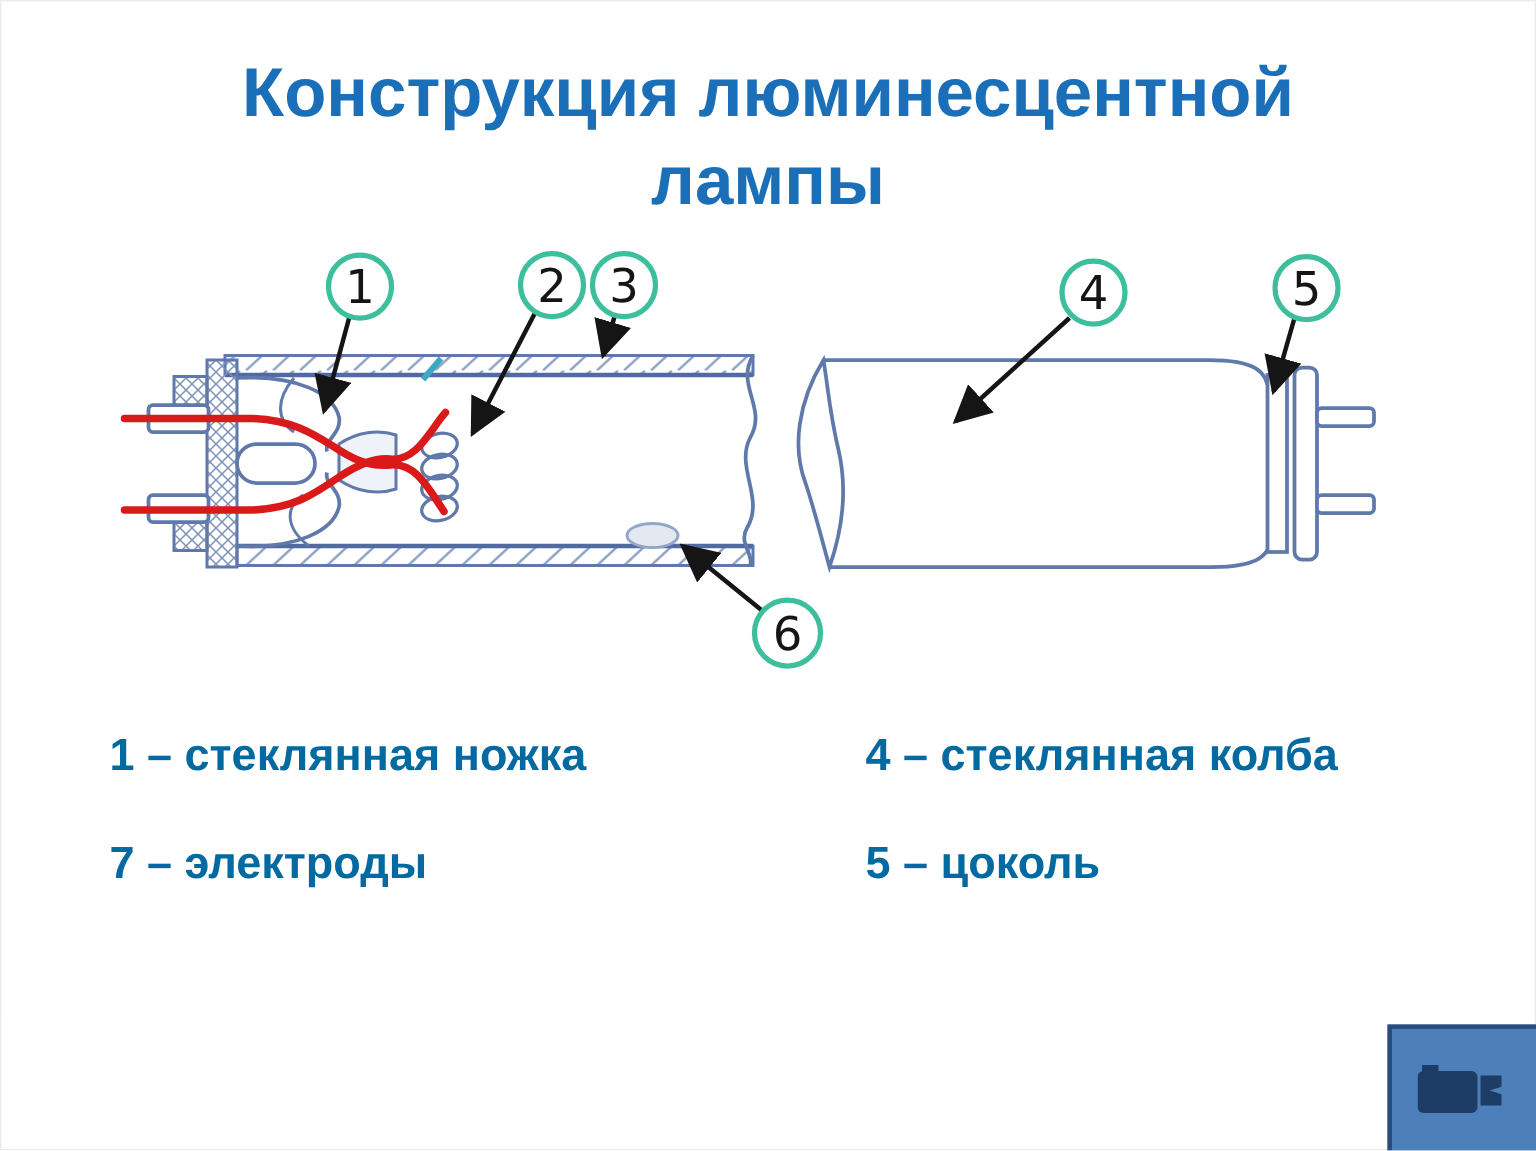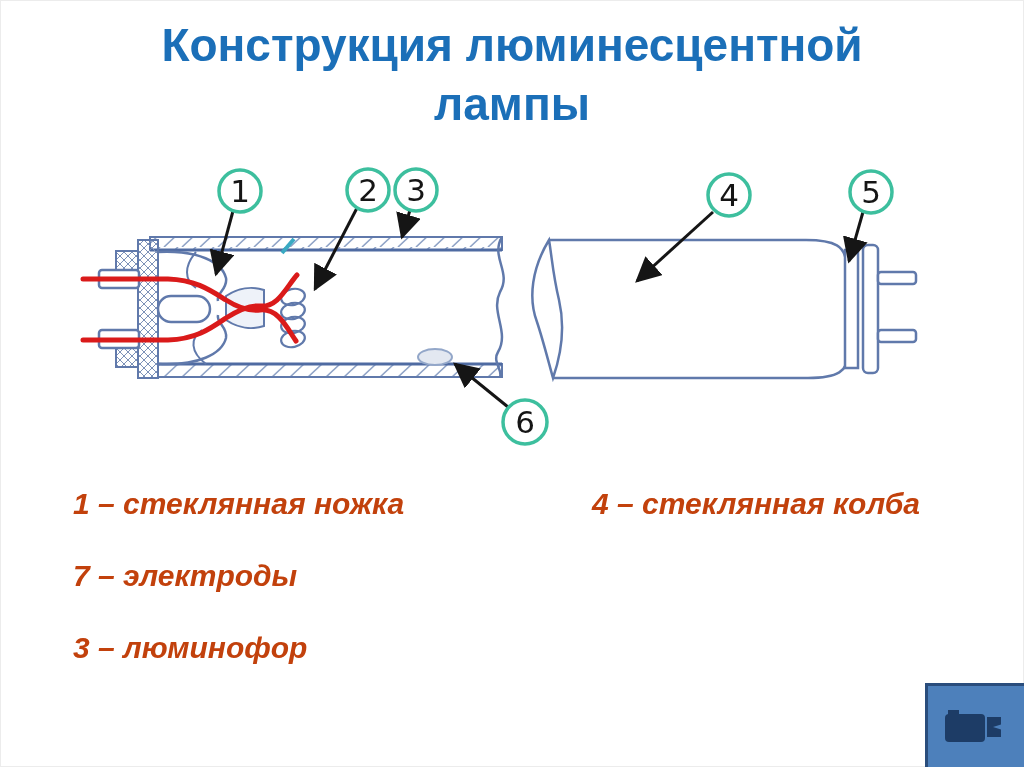--- a/index.html
+++ b/index.html
@@ -7,44 +7,43 @@
     position:relative;
     width:1024px;height:767px;
     background:#ffffff;
     overflow:hidden;
     box-shadow:inset 0 0 0 1px #ececec;
     font-family:"Liberation Sans", sans-serif;
   }
   .slide-title{
     position:absolute;
     top:16px;left:0;right:0;
-    margin:0 auto;
+    margin:16px auto;
     max-width:720px;
     text-align:center;
     font-weight:bold;
     font-size:46px;
     line-height:1.28;
     color:#1b6fb8;
     letter-spacing:0px;
   }
   .diagram-svg{
     position:absolute;
     left:0;top:0;
     width:1024px;height:767px;
   }
   .legend-col{
     position:absolute;
     top:486px;
-    color:#c2410c;
+    color:#0369a1;
     font-weight:bold;
     font-size:30px;
-    font-style:italic;
   }
   .legend-left{left:73px;}
-  .legend-right{left:592px;}
+  .legend-right{left:577px;}
   .legend-row{
     line-height:36px;
     margin-bottom:36px;
     white-space:nowrap;
   }
   .video-button{
     position:absolute;
     right:-3px;bottom:-3px;
     width:96px;height:81px;
     background:#4d80bb;
@@ -164,24 +163,24 @@
         <line x1="508" y1="407" x2="455" y2="364" stroke="#151515" stroke-width="3" marker-end="url(#ah)"></line>
         <circle cx="525" cy="422" r="22" fill="#ffffff" stroke="#3dbf9e" stroke-width="3.5"></circle>
         <text class="callout-number" x="525" y="433" text-anchor="middle">6</text>
       </g>
     </g>
   </svg>
 
   <div class="legend-col legend-left">
     <div class="legend-row">1 – стеклянная ножка</div>
     <div class="legend-row">7 – электроды</div>
-    <div class="legend-row">3 – люминофор</div>
   </div>
   <div class="legend-col legend-right">
     <div class="legend-row">4 – стеклянная колба</div>
+    <div class="legend-row">5 – цоколь</div>
   </div>
 
   <div class="video-button">
     <svg width="62" height="34" viewBox="0 0 62 34" xmlns="http://www.w3.org/2000/svg">
       <rect x="3" y="0" width="11" height="9" fill="#1d3c66"></rect>
       <rect x="0" y="4" width="40" height="28" rx="4" fill="#1d3c66"></rect>
       <polygon points="42,7 56,7 56,14.5 48,17 56,19.5 56,27 42,27" fill="#1d3c66"></polygon>
     </svg>
   </div>
 

